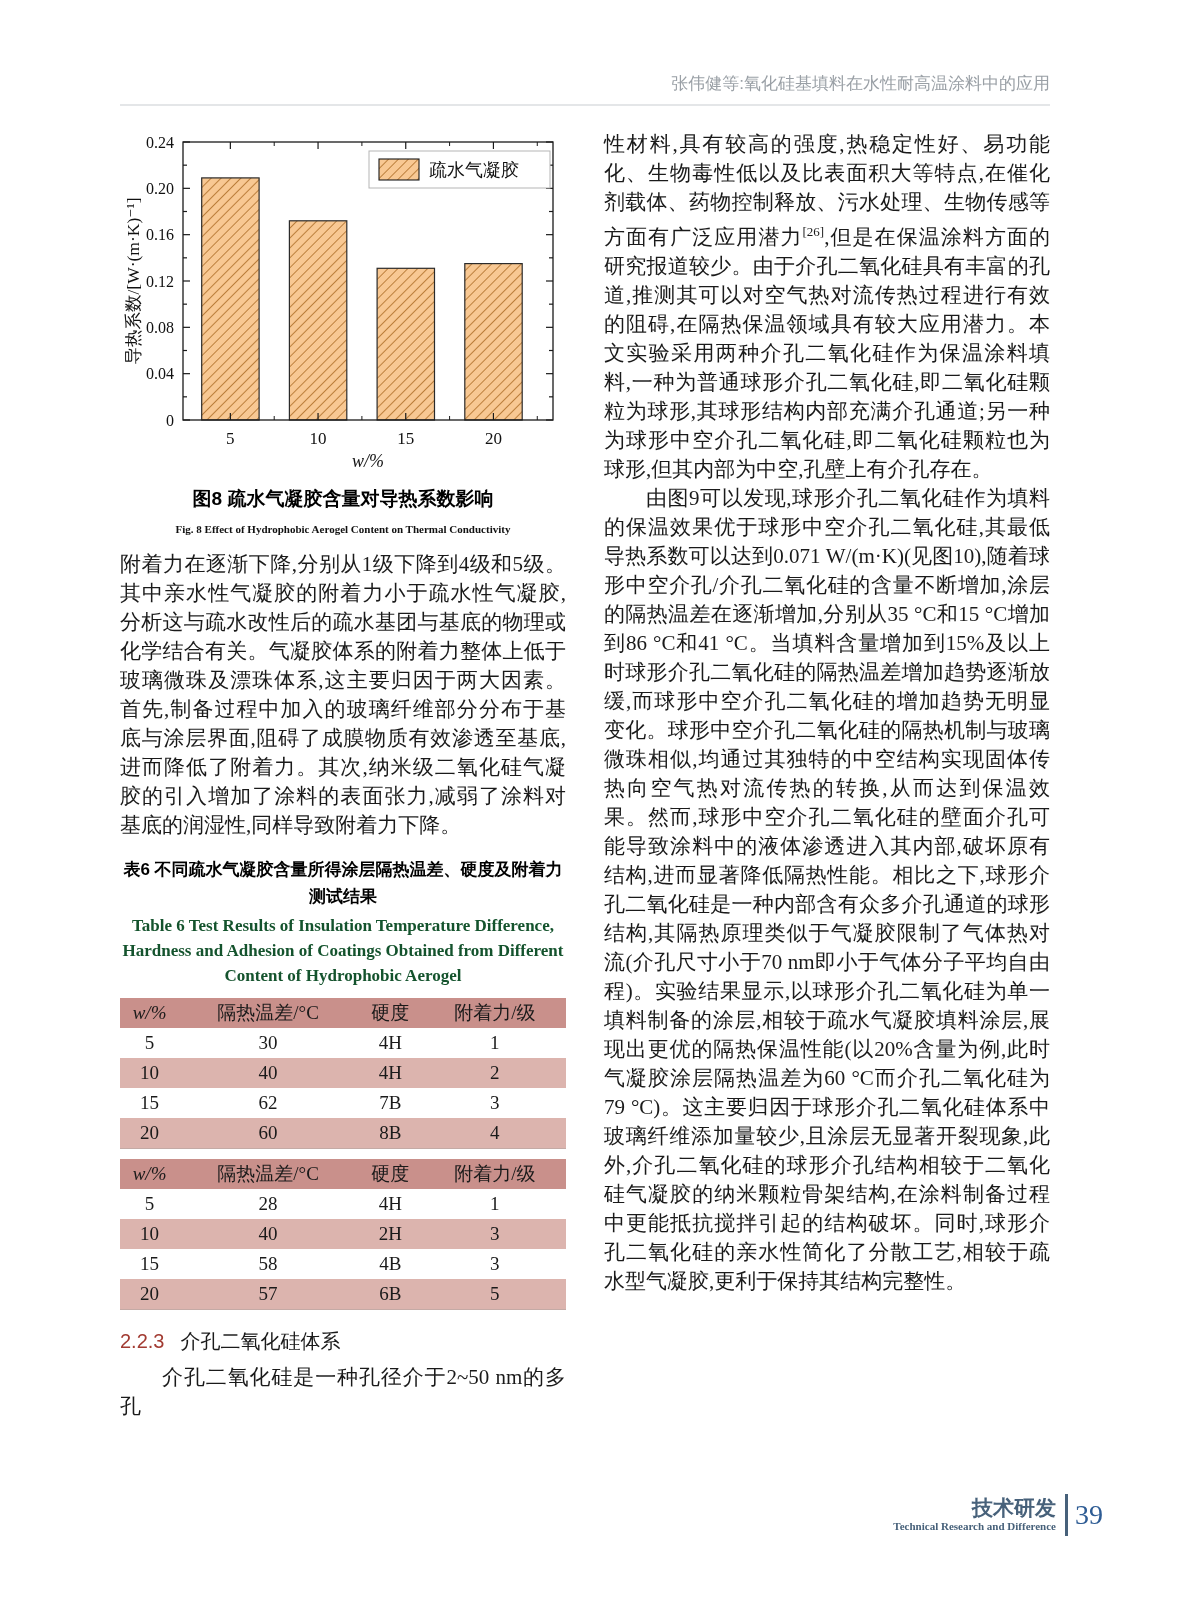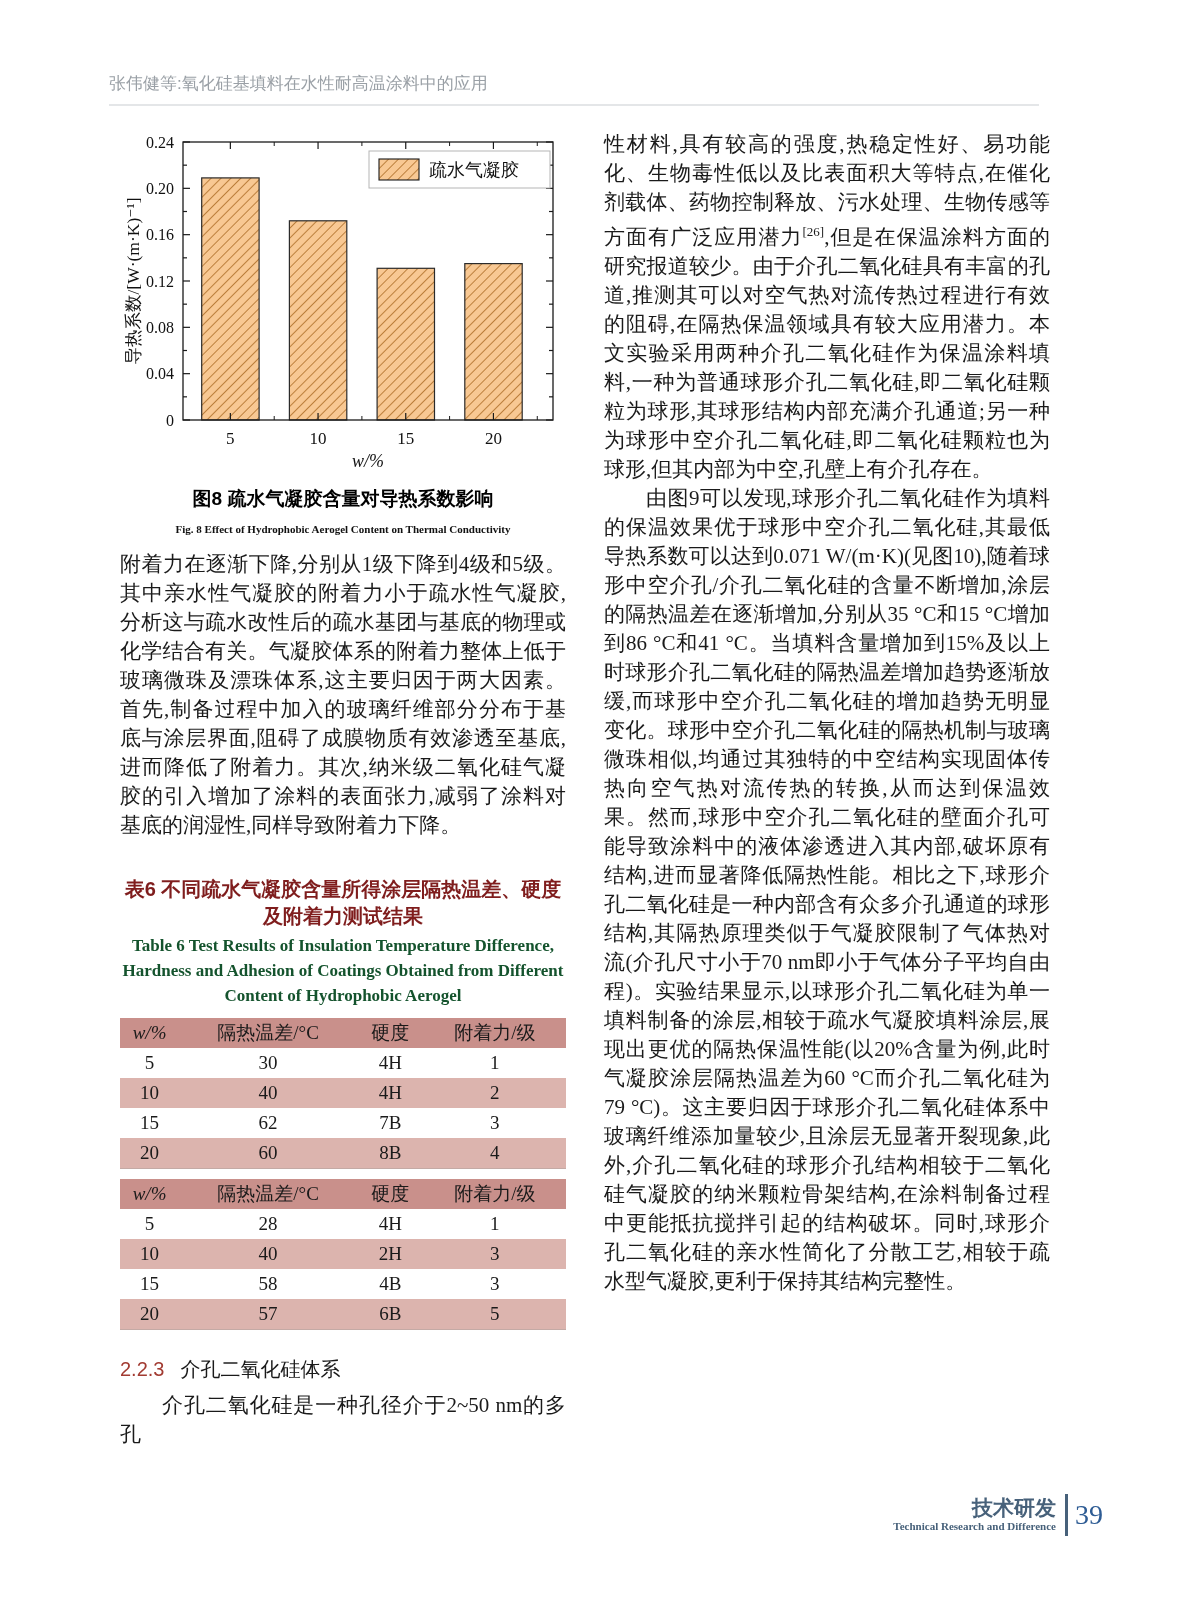--- a/index.html
+++ b/index.html
@@ -1,49 +1,49 @@
 <!DOCTYPE html>
 <html><head>
 <meta charset="utf-8">
 <style>
   html,body{margin:0;padding:0;}
   body{width:1187px;height:1600px;background:#ffffff;position:relative;
        font-family:"Liberation Serif","DejaVu Serif",serif;color:#1a1a1a;}
   .page{position:absolute;inset:0;background:#fff;overflow:hidden;}
 
   
-  .page-header{position:absolute;left:109px;width:930px;top:72px;
+  .page-header{position:absolute;left:120px;width:930px;top:72px;text-align:right;
     font-family:"Liberation Sans","DejaVu Sans",sans-serif;font-size:17px;color:#9aa0a6;
     padding-bottom:9px;border-bottom:2px solid #e4e6e8;}
 
   
   .content{position:absolute;left:120px;top:130px;width:930px;display:flex;gap:38px;}
   .col{width:446px;}
 
   .body-par{font-size:21px;line-height:29px;text-align:justify;margin:0;
     text-justify:inter-ideograph;}
   .indent{text-indent:2em;}
   sup{font-size:13px;}
 
   .fig-cap-zh{margin-top:12px;text-align:center;font-family:"Liberation Sans","DejaVu Sans",sans-serif;
     font-weight:bold;font-size:19px;color:#000000;}
   .fig-cap-en{margin-top:4px;text-align:center;font-weight:bold;font-size:11px;line-height:26px;color:#111;}
 
-  .tbl-cap-zh{margin-top:36px;text-align:center;font-family:"Liberation Sans","DejaVu Sans",sans-serif;
-    font-weight:bold;font-size:20px;line-height:27px;color:#7f1d1d;}
+  .tbl-cap-zh{margin-top:16px;text-align:center;font-family:"Liberation Sans","DejaVu Sans",sans-serif;
+    font-weight:bold;font-size:17px;line-height:27px;color:#000000;}
   .tbl-cap-en{margin-top:3px;text-align:center;font-weight:bold;font-size:17px;line-height:25px;color:#14532d;}
 
   table.data-table{width:100%;border-collapse:collapse;margin-top:10px;font-size:19px;
     border-bottom:1px solid #c4aaa5;}
   table.data-table th, table.data-table td{text-align:center;font-weight:normal;height:30px;padding:0;}
   table.data-table thead th{background:#c9908b;}
   table.data-table thead th:first-child{font-style:italic;}
   table.data-table tbody tr:nth-child(even){background:#dcb4ae;}
 
-  .section-heading{margin-top:26px;font-family:"Liberation Sans","DejaVu Sans",sans-serif;
+  .section-heading{margin-top:18px;font-family:"Liberation Sans","DejaVu Sans",sans-serif;
     font-size:20px;color:#1a1a1a;}
   .section-heading .sec-num{color:#a23b32;margin-right:16px;}
 
   .rc .body-par{margin:0;}
 
   
   .chart-wrap{width:446px;}
   #chart-svg text{font-family:"Liberation Serif","DejaVu Serif",serif;fill:#111;}
   #chart-svg .tick-label{font-size:16px;}
   #chart-svg .tick-label-x{font-size:17px;}

